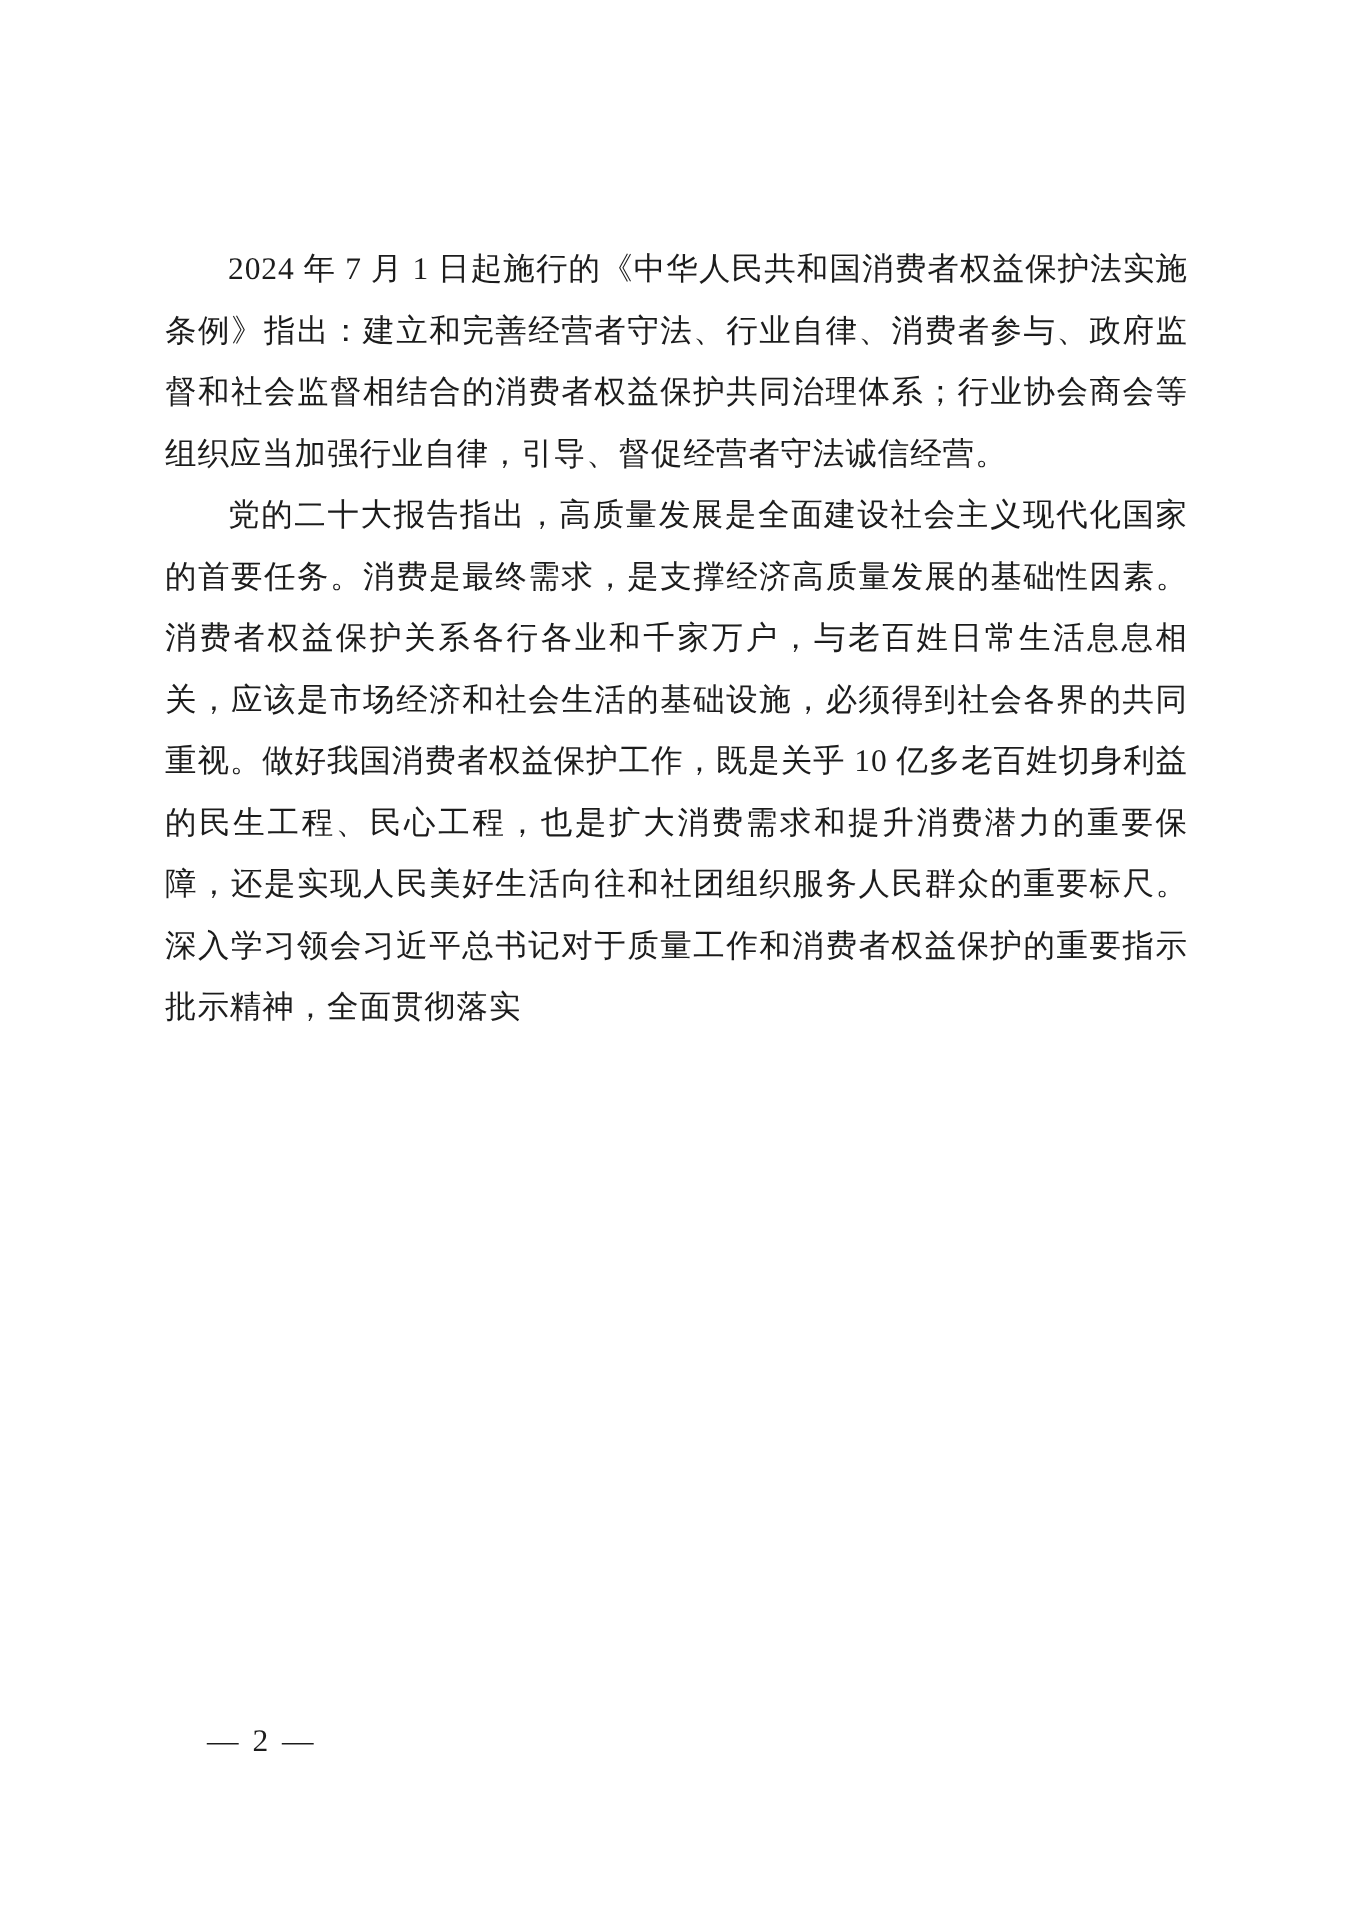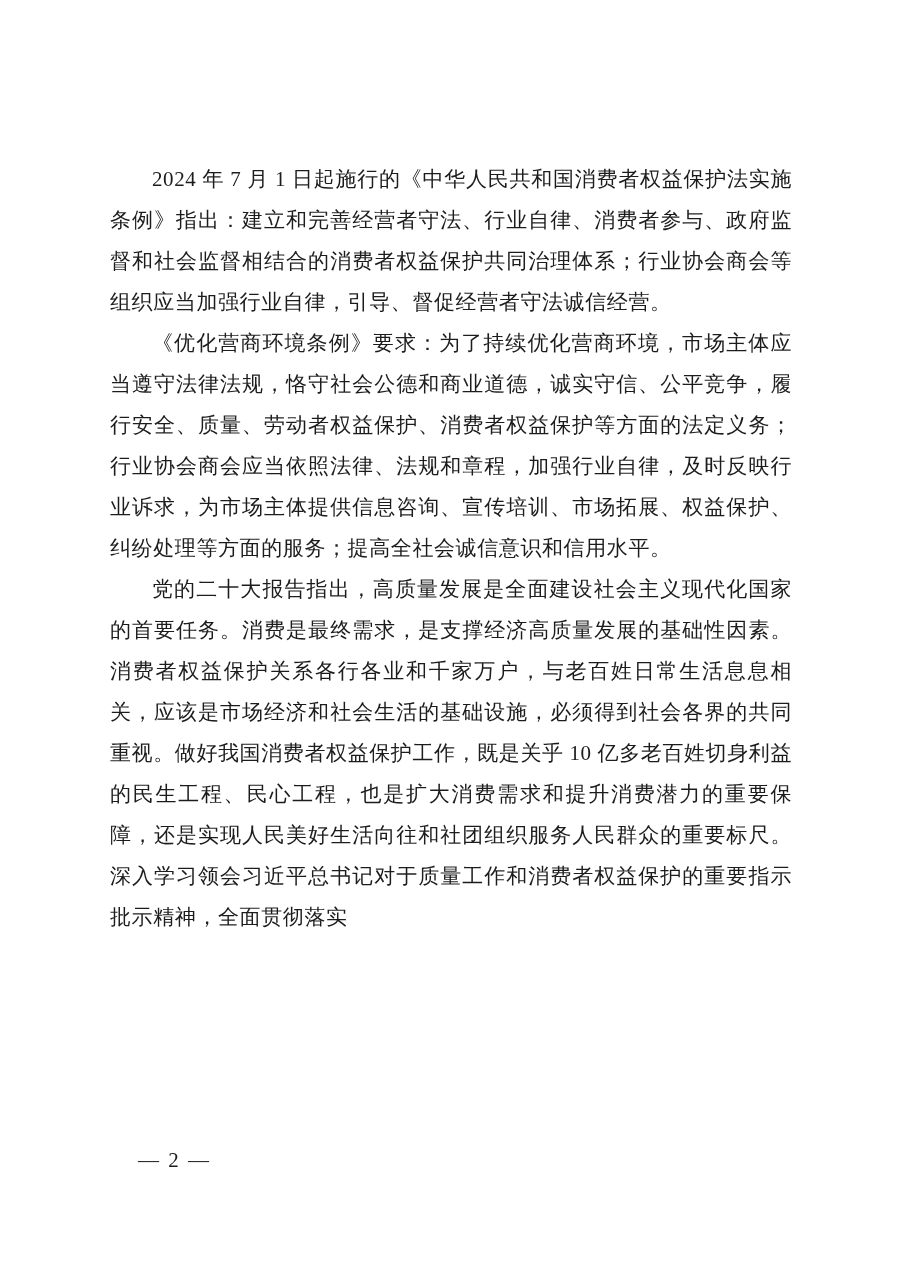--- a/index.html
+++ b/index.html
@@ -40,17 +40,16 @@
     letter-spacing: 2px;
     color: #1c1c1c;
   }
 </style>
 </head>
 <body>
 
 <div class="page">
   <div class="text-block">
     <p>2024 年 7 月 1 日起施行的《中华人民共和国消费者权益保护法实施条例》指出：建立和完善经营者守法、行业自律、消费者参与、政府监督和社会监督相结合的消费者权益保护共同治理体系；行业协会商会等组织应当加强行业自律，引导、督促经营者守法诚信经营。</p>
-    <p>《优化营商环境条例》要求：为了持续优化营商环境，市场主体应当遵守法律法规，恪守社会公德和商业道德，诚实守信、公平竞争，履行安全、质量、劳动者权益保护、消费者权益保护等方面的法定义务；行业协会商会应当依照法律、法规和章程，加强行业自律，及时反映行业诉求，为市场主体提供信息咨询、宣传培训、市场拓展、权益保护、纠纷处理等方面的服务；提高全社会诚信意识和信用水平。</p>
     <p>党的二十大报告指出，高质量发展是全面建设社会主义现代化国家的首要任务。消费是最终需求，是支撑经济高质量发展的基础性因素。消费者权益保护关系各行各业和千家万户，与老百姓日常生活息息相关，应该是市场经济和社会生活的基础设施，必须得到社会各界的共同重视。做好我国消费者权益保护工作，既是关乎 10 亿多老百姓切身利益的民生工程、民心工程，也是扩大消费需求和提升消费潜力的重要保障，还是实现人民美好生活向往和社团组织服务人民群众的重要标尺。深入学习领会习近平总书记对于质量工作和消费者权益保护的重要指示批示精神，全面贯彻落实</p>
   </div>
   <div class="page-footer">— 2 —</div>
 </div>
 
 </body></html>

